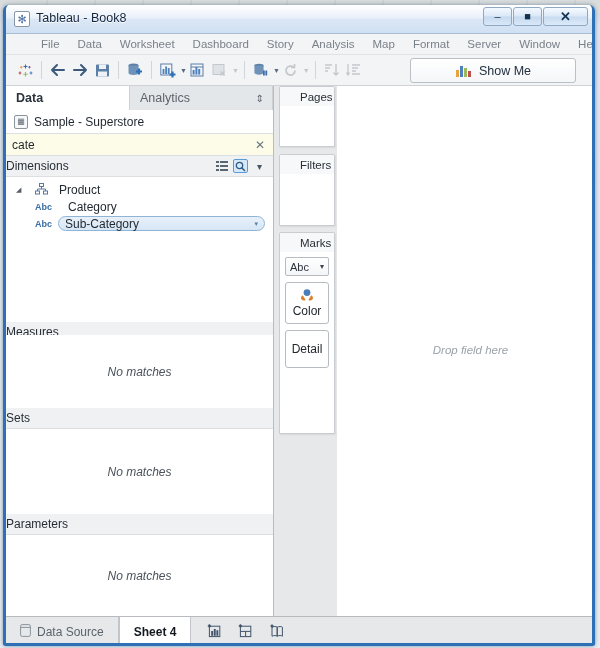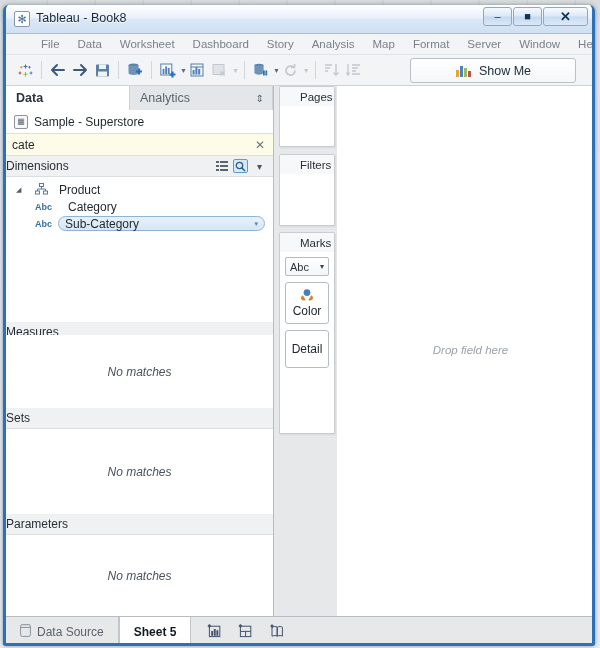--- a/index.html
+++ b/index.html
@@ -475,21 +475,21 @@
     <div class="btab ds">
       <span>
         <svg width="11" height="13" viewBox="0 0 11 13">
             <rect x=".6" y=".6" width="9.8" height="11.8" rx="1.6" fill="none" stroke="#8a939c"></rect>
             <path d="M.6 3.4h9.8" stroke="#8a939c"></path>
           </svg>
       </span>
       <span>Data Source</span>
     </div>
     <div class="btab sheet">
-      <span>Sheet 5</span>
+      <span>Sheet 4</span>
     </div>
     <div class="newbtns">
       <span class="nb">
         <svg width="17" height="15" viewBox="0 0 17 15">
           <rect x="2.4" y="3.2" width="10.4" height="10.4" fill="none" stroke="#41536b"></rect>
           <rect x="4.2" y="8" width="1.9" height="4.8" fill="#41536b"></rect>
           <rect x="6.8" y="6" width="1.9" height="6.8" fill="#41536b"></rect>
           <rect x="9.4" y="7.2" width="1.9" height="5.6" fill="#41536b"></rect>
           <path d="M2.4 1.2v3.4M.8 2.9h3.3" stroke="#41536b" stroke-width="1.5"></path>
         </svg>

